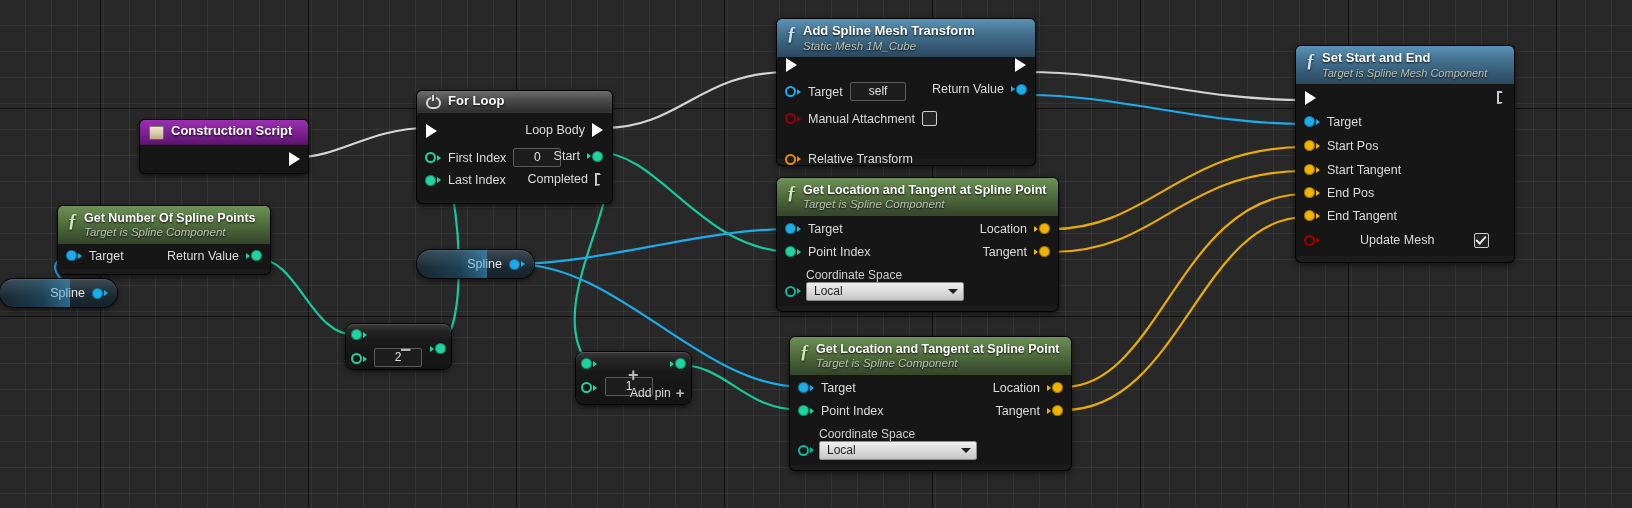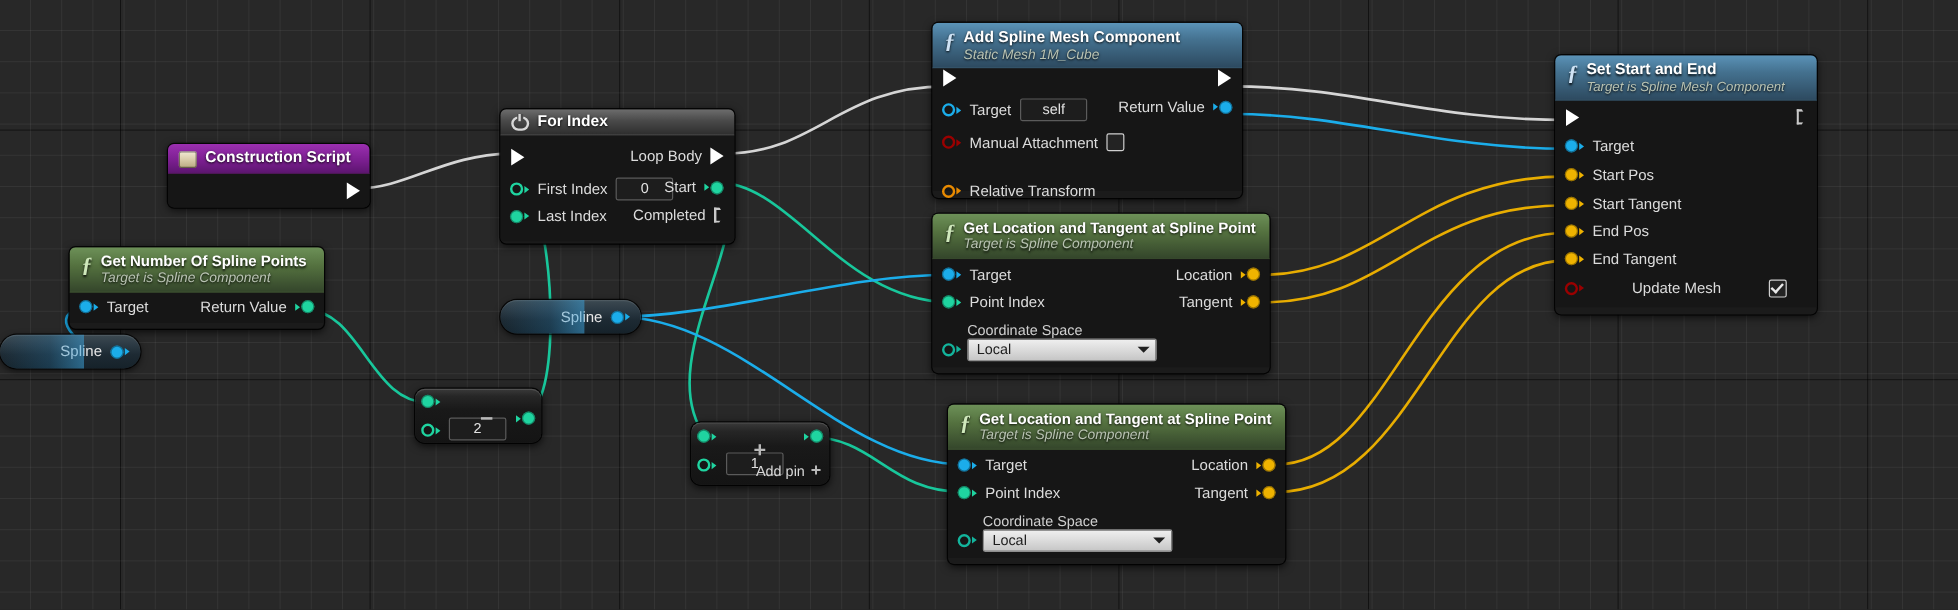--- a/index.html
+++ b/index.html
@@ -221,21 +221,21 @@
   </div>
 
   <div class="node" style="left:417px;top:91px;width:195px;height:112px;">
     <div class="hdr hdr-grey" style="padding:3px 10px 3px 9px;">
       <span style="width:15px;height:12px;margin-top:3px;flex:0 0 auto;position:relative;">
         <span style="position:absolute;inset:0;border:2px solid #d8d8d8;border-radius:7px 7px 7px 7px;"></span>
         <span style="position:absolute;left:5px;top:-2px;width:5px;height:5px;background:#4a4a4a;"></span>
         <span style="position:absolute;left:6px;top:-2px;width:2px;height:6px;background:#d8d8d8;"></span>
       </span>
       <span class="titles">
-          <span class="t1">For Index</span>
+          <span class="t1">For Loop</span>
         </span>
     </div>
     <div class="body" style="height:88px;">
 
       <div class="row" style="left:9px;top:11px;">
         <span class="exec"></span>
       </div>
 
       <div class="row out" style="right:9px;top:10px;">
         <span class="exec"></span>
@@ -321,21 +321,21 @@
   </div>
   <div class="addpin" style="left:630px;top:385px;">
     <span>Add pin</span>
     <span class="plusglyph" style="font-size:15px;">+</span>
   </div>
 
   <div class="node" style="left:777px;top:19px;width:258px;height:146px;">
     <div class="hdr hdr-blue">
       <span class="fx">ƒ</span>
       <span class="titles">
-        <span class="t1">Add Spline Mesh Component</span>
+        <span class="t1">Add Spline Mesh Transform</span>
         <span class="t2">Static Mesh 1M_Cube</span>
       </span>
     </div>
     <div class="body" style="height:102px;">
       <div class="row" style="left:9px;top:45px;transform:translateY(-45px);top:46px;">
         <span class="exec"></span>
       </div>
       <div class="row out" style="right:9px;top:46px;transform:translateY(-45px);">
         <span class="exec"></span>
       </div>

